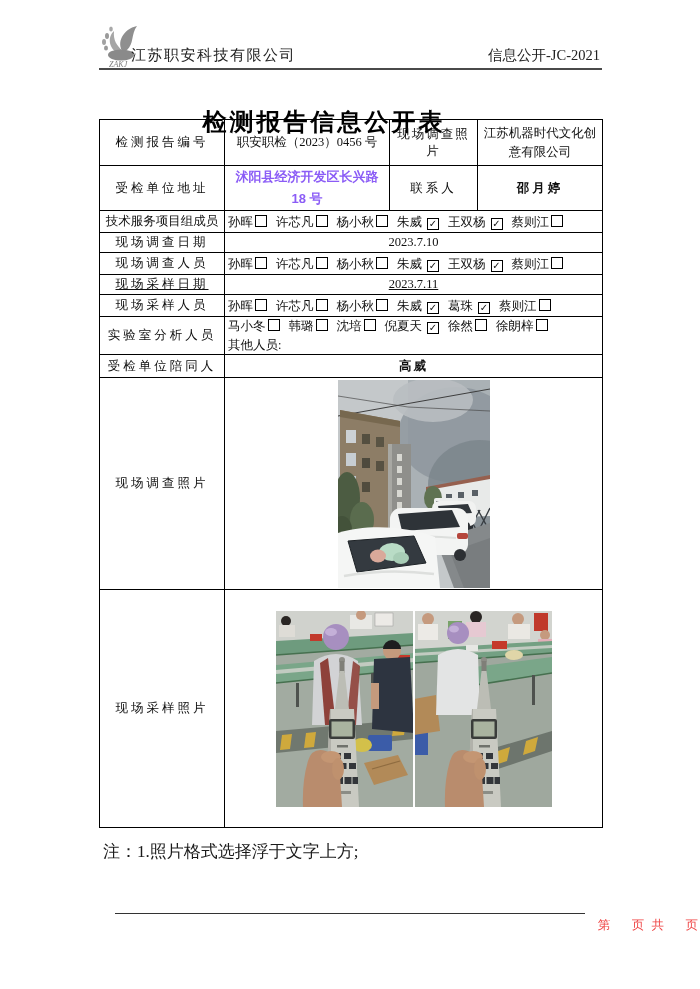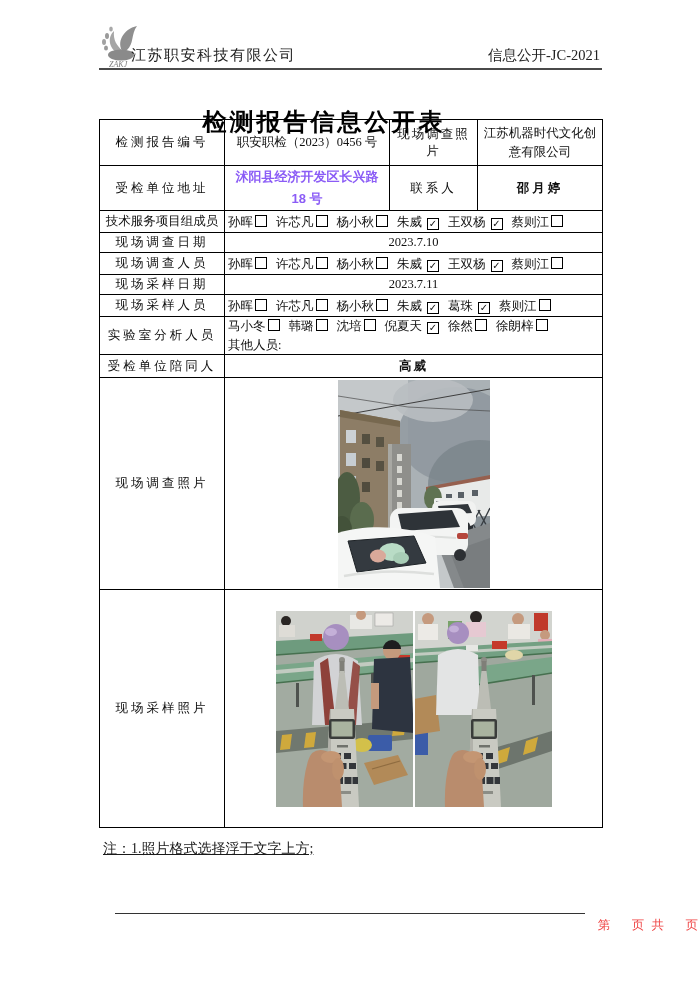--- a/index.html
+++ b/index.html
@@ -26,21 +26,21 @@
   td.mem{padding-left:6px;line-height:1.45;}
   .mi{margin-right:9px;white-space:nowrap;}
   .cb{display:inline-block;width:10px;height:10px;border:1.3px solid #000;margin-left:2px;
       vertical-align:-1px;line-height:9px;font-size:10px;text-align:center;font-weight:bold;
       font-family:"DejaVu Sans",sans-serif;}
   .cb.on{margin-left:5px;}
   .extra{margin-top:1px;}
   td.photocell{text-align:center;padding:0;}
   td.photocell svg{display:inline-block;vertical-align:middle;}
   
-  .note{position:absolute;left:103px;top:840px;font-size:14px;color:#1a1a1a;text-decoration:underline;}
+  .note{position:absolute;left:103px;top:840px;font-size:17px;color:#1a1a1a;}
   .footline{position:absolute;left:115px;right:115px;top:913px;border-top:1.2px solid #333;height:0;}
   .footpg{position:absolute;left:0;top:917px;width:700px;text-align:right;font-size:12.5px;
           letter-spacing:2px;white-space:pre;color:#ef4444;}
 </style>
 </head>
 <body>
 
 <div class="page">
 
   <div class="hdr">
@@ -88,21 +88,21 @@
           <td colspan="3" class="mem"><span class="mi"><span>孙晖</span><span class="cb"></span></span><span class="mi"><span>许芯凡</span><span class="cb"></span></span><span class="mi"><span>杨小秋</span><span class="cb"></span></span><span class="mi"><span>朱威</span><span class="cb on">✓</span></span><span class="mi"><span>王双杨</span><span class="cb on">✓</span></span><span class="mi"><span>蔡则江</span><span class="cb"></span></span></td>
         </tr>
         <tr style="height: 20px;">
           <td class="lbl" style="letter-spacing: 3px;">现场调查日期</td>
           <td colspan="3" class="center">2023.7.10</td>
         </tr>
         <tr style="height: 22px;">
           <td class="lbl" style="letter-spacing: 3px;">现场调查人员</td>
           <td colspan="3" class="mem"><span class="mi"><span>孙晖</span><span class="cb"></span></span><span class="mi"><span>许芯凡</span><span class="cb"></span></span><span class="mi"><span>杨小秋</span><span class="cb"></span></span><span class="mi"><span>朱威</span><span class="cb on">✓</span></span><span class="mi"><span>王双杨</span><span class="cb on">✓</span></span><span class="mi"><span>蔡则江</span><span class="cb"></span></span></td>
         </tr>
-        <tr style="height: 20px;">
+        <tr style="height: 20px; text-decoration: underline;">
           <td class="lbl" style="letter-spacing: 3px;">现场采样日期</td>
           <td colspan="3" class="center">2023.7.11</td>
         </tr>
         <tr style="height: 22px;">
           <td class="lbl" style="letter-spacing: 3px;">现场采样人员</td>
           <td colspan="3" class="mem"><span class="mi"><span>孙晖</span><span class="cb"></span></span><span class="mi"><span>许芯凡</span><span class="cb"></span></span><span class="mi"><span>杨小秋</span><span class="cb"></span></span><span class="mi"><span>朱威</span><span class="cb on">✓</span></span><span class="mi"><span>葛珠</span><span class="cb on">✓</span></span><span class="mi"><span>蔡则江</span><span class="cb"></span></span></td>
         </tr>
         <tr style="height: 38px;">
           <td class="lbl" style="letter-spacing: 3px;">实验室分析人员</td>
           <td colspan="3" class="mem"><span class="mi"><span>马小冬</span><span class="cb"></span></span><span class="mi"><span>韩璐</span><span class="cb"></span></span><span class="mi"><span>沈培</span><span class="cb"></span></span><span class="mi"><span>倪夏天</span><span class="cb on">✓</span></span><span class="mi"><span>徐然</span><span class="cb"></span></span><span class="mi"><span>徐朗梓</span><span class="cb"></span></span><div class="extra">其他人员:</div></td>

